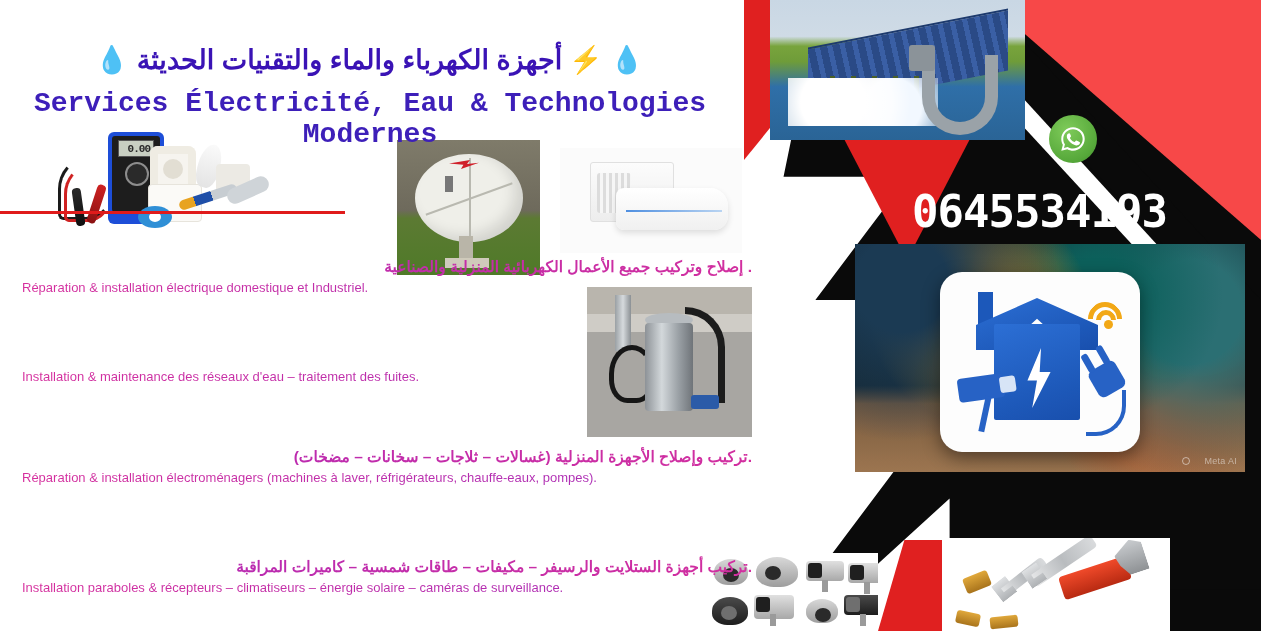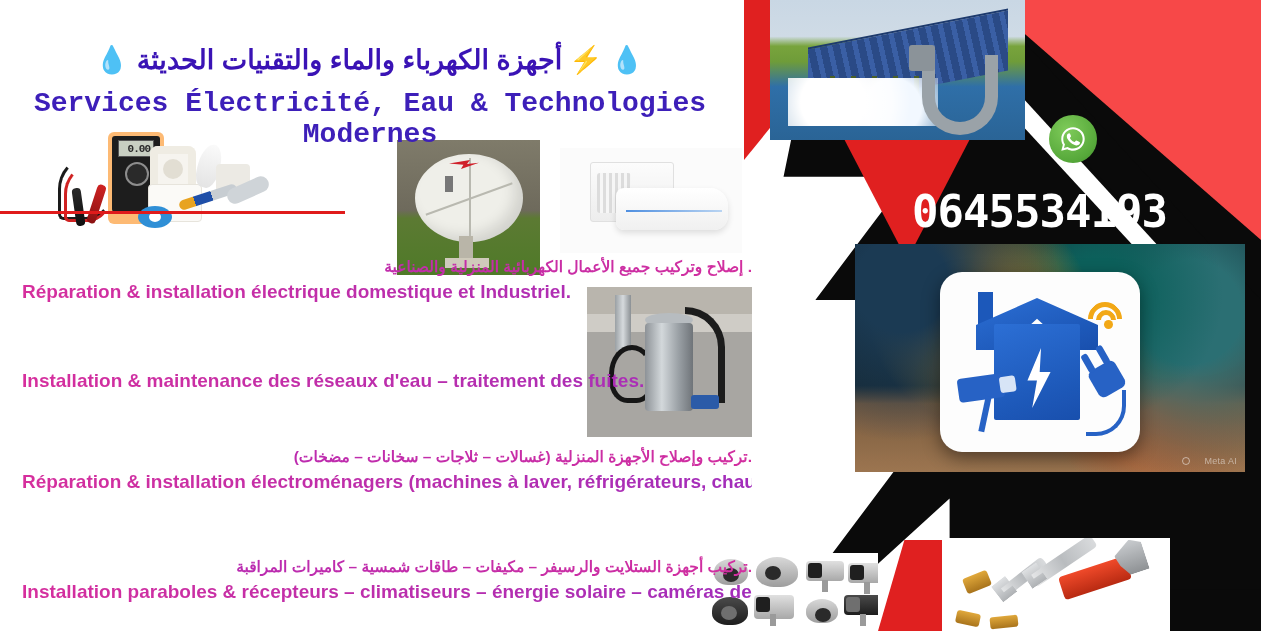--- a/index.html
+++ b/index.html
@@ -199,21 +199,21 @@
     display:flex; align-items:center; gap:14px;
   }
   .meta-mark .ring {
     width:8px; height:8px; border:1.4px solid rgba(255,255,255,.5); border-radius:50%;
   }
 
   
   .ph-tools { left: 30px; top: 128px; width: 270px; height: 110px; background: transparent; }
   .mm-body {
     position:absolute; left:78px; top:4px; width:56px; height:92px;
-    background:#fdba74; border-radius:6px;
+    background:#1d4ed8; border-radius:6px;
   }
   .mm-face {
     position:absolute; left:4px; top:4px; width:48px; height:76px;
     background:#1d1d1d; border-radius:3px;
   }
   .mm-screen {
     position:absolute; left:6px; top:4px; width:36px; height:17px;
     background:#c8cfc2; border:1px solid #555;
   }
   .mm-screen b { position:absolute; right:3px; top:2px; font-size:11px; color:#2a2a2a;
@@ -409,21 +409,21 @@
   .svc .ar {
     direction: rtl; text-align: right;
     font-size: 15.5px; font-weight: 700;
     color: #cf2fa8;
     background: linear-gradient(90deg,#b02ab8,#d22f9f);
     -webkit-background-clip: text; background-clip: text;
     -webkit-text-fill-color: transparent;
     line-height: 1.45;
   }
   .svc .fr {
-    font-size: 19px; font-weight: 700;
+    font-size: 13px; font-weight: 400;
     background: linear-gradient(90deg,#d62f9d,#a22dbb);
     -webkit-background-clip: text; background-clip: text;
     -webkit-text-fill-color: transparent;
     line-height: 1.5;
     white-space: nowrap;
   }
   .svc-1 { top: 256px; }
   .svc-2 { top: 367px; }
   .svc-3 { top: 446px; }
   .svc-4 { top: 556px; }

